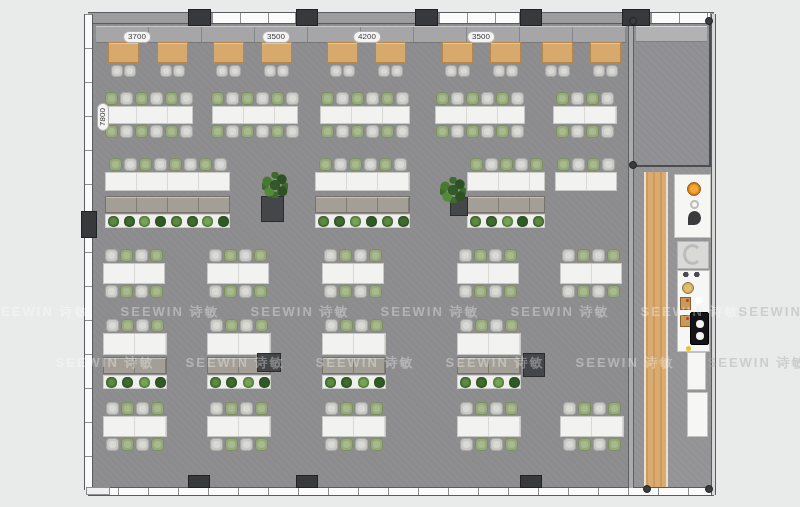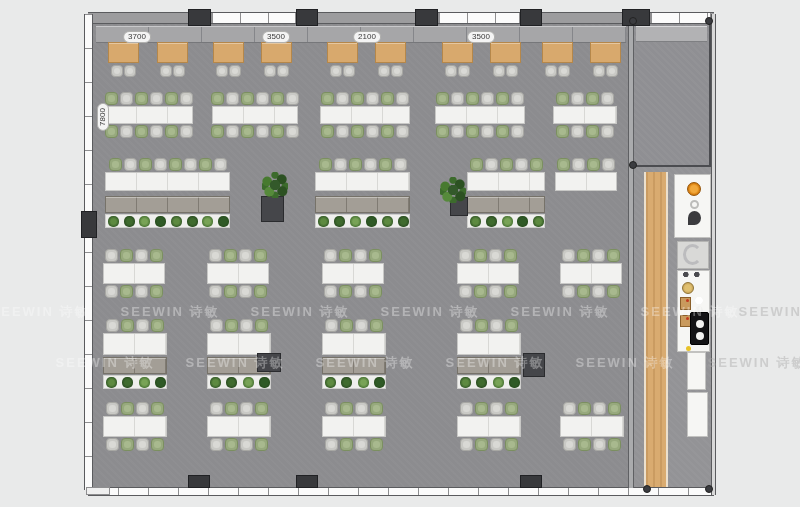--- a/index.html
+++ b/index.html
@@ -452,21 +452,21 @@
       <div class="kx-dots" style="left: 694px; top: 296px; width: 10px; height: 18px;"></div>
       <div class="kx-wood" style="left: 680px; top: 315px; width: 11px; height: 12px;"></div>
       <div class="kx-cooktop" style="left: 690px; top: 312px; width: 19px; height: 33px;"></div>
       <div class="kx-dot-yellow" style="left: 686px; top: 346px; width: 5px; height: 5px;"></div>
       <div class="kx-cab" style="left: 687px; top: 352px; width: 19px; height: 38px;"></div>
       <div class="kx-cab" style="left: 687px; top: 392px; width: 21px; height: 45px;"></div>
     </div>
 
   <div class="dim-pill" id="dim0" style="left: 137px; top: 31px;">3700</div>
   <div class="dim-pill" id="dim1" style="left: 276px; top: 31px;">3500</div>
-  <div class="dim-pill" id="dim2" style="left: 367px; top: 31px;">2100</div>
+  <div class="dim-pill" id="dim2" style="left: 367px; top: 31px;">4200</div>
   <div class="dim-pill" id="dim3" style="left: 481px; top: 31px;">3500</div>
   <div class="dim-pill vert" id="dimside" style="left: 103px; top: 117px;">7800</div>
 
   <div id="watermarks">
       <div class="wm" style="left: 40px; top: 303px; width: auto; height: 16px;">SEEWIN 诗敏</div>
       <div class="wm" style="left: 170px; top: 303px; width: auto; height: 16px;">SEEWIN 诗敏</div>
       <div class="wm" style="left: 300px; top: 303px; width: auto; height: 16px;">SEEWIN 诗敏</div>
       <div class="wm" style="left: 430px; top: 303px; width: auto; height: 16px;">SEEWIN 诗敏</div>
       <div class="wm" style="left: 560px; top: 303px; width: auto; height: 16px;">SEEWIN 诗敏</div>
       <div class="wm" style="left: 690px; top: 303px; width: auto; height: 16px;">SEEWIN 诗敏</div>

